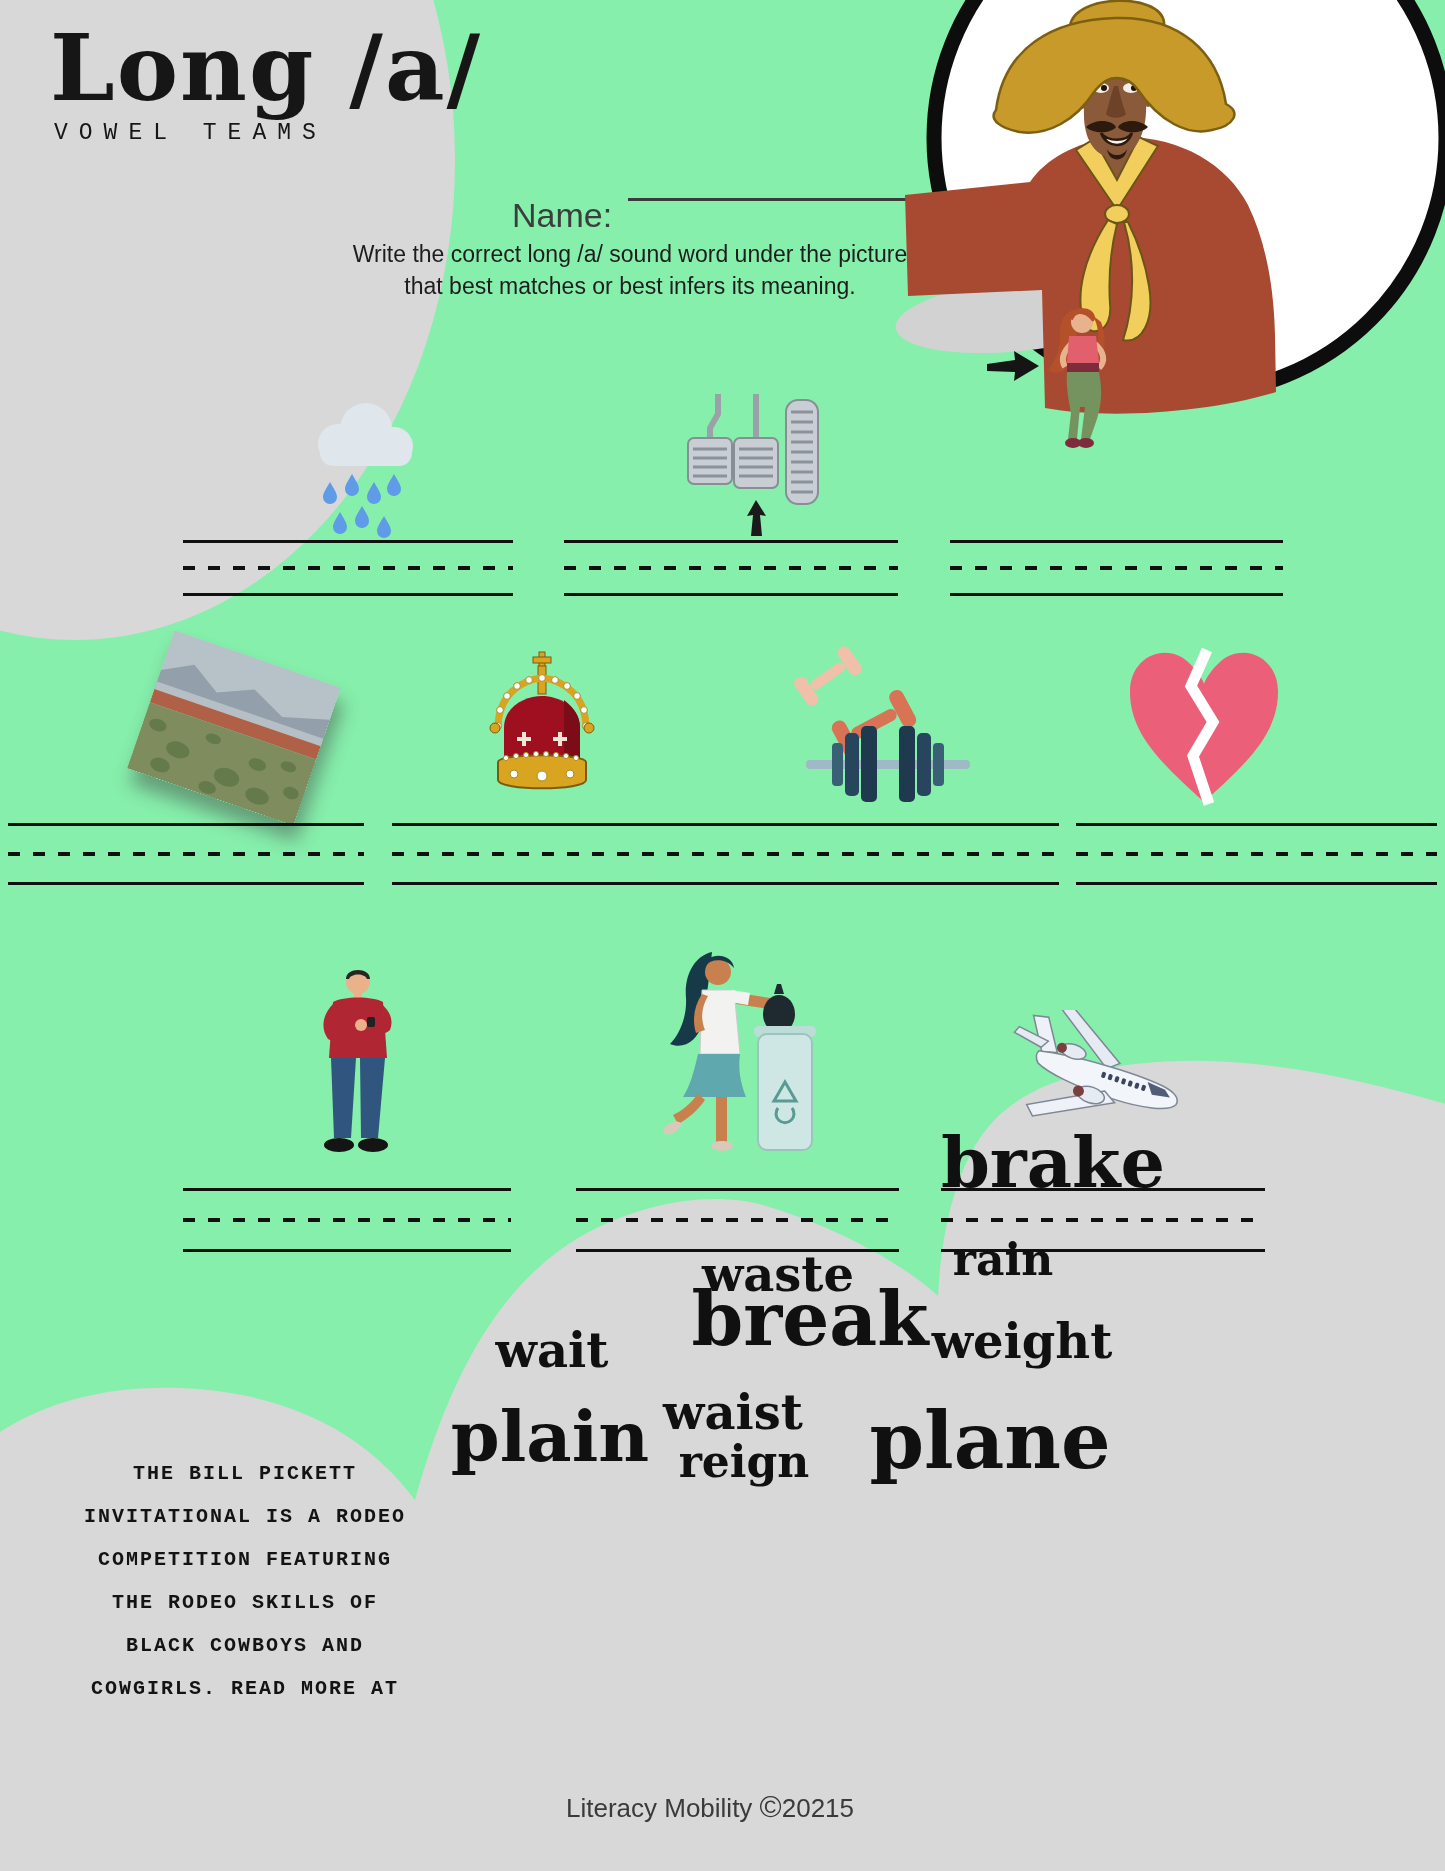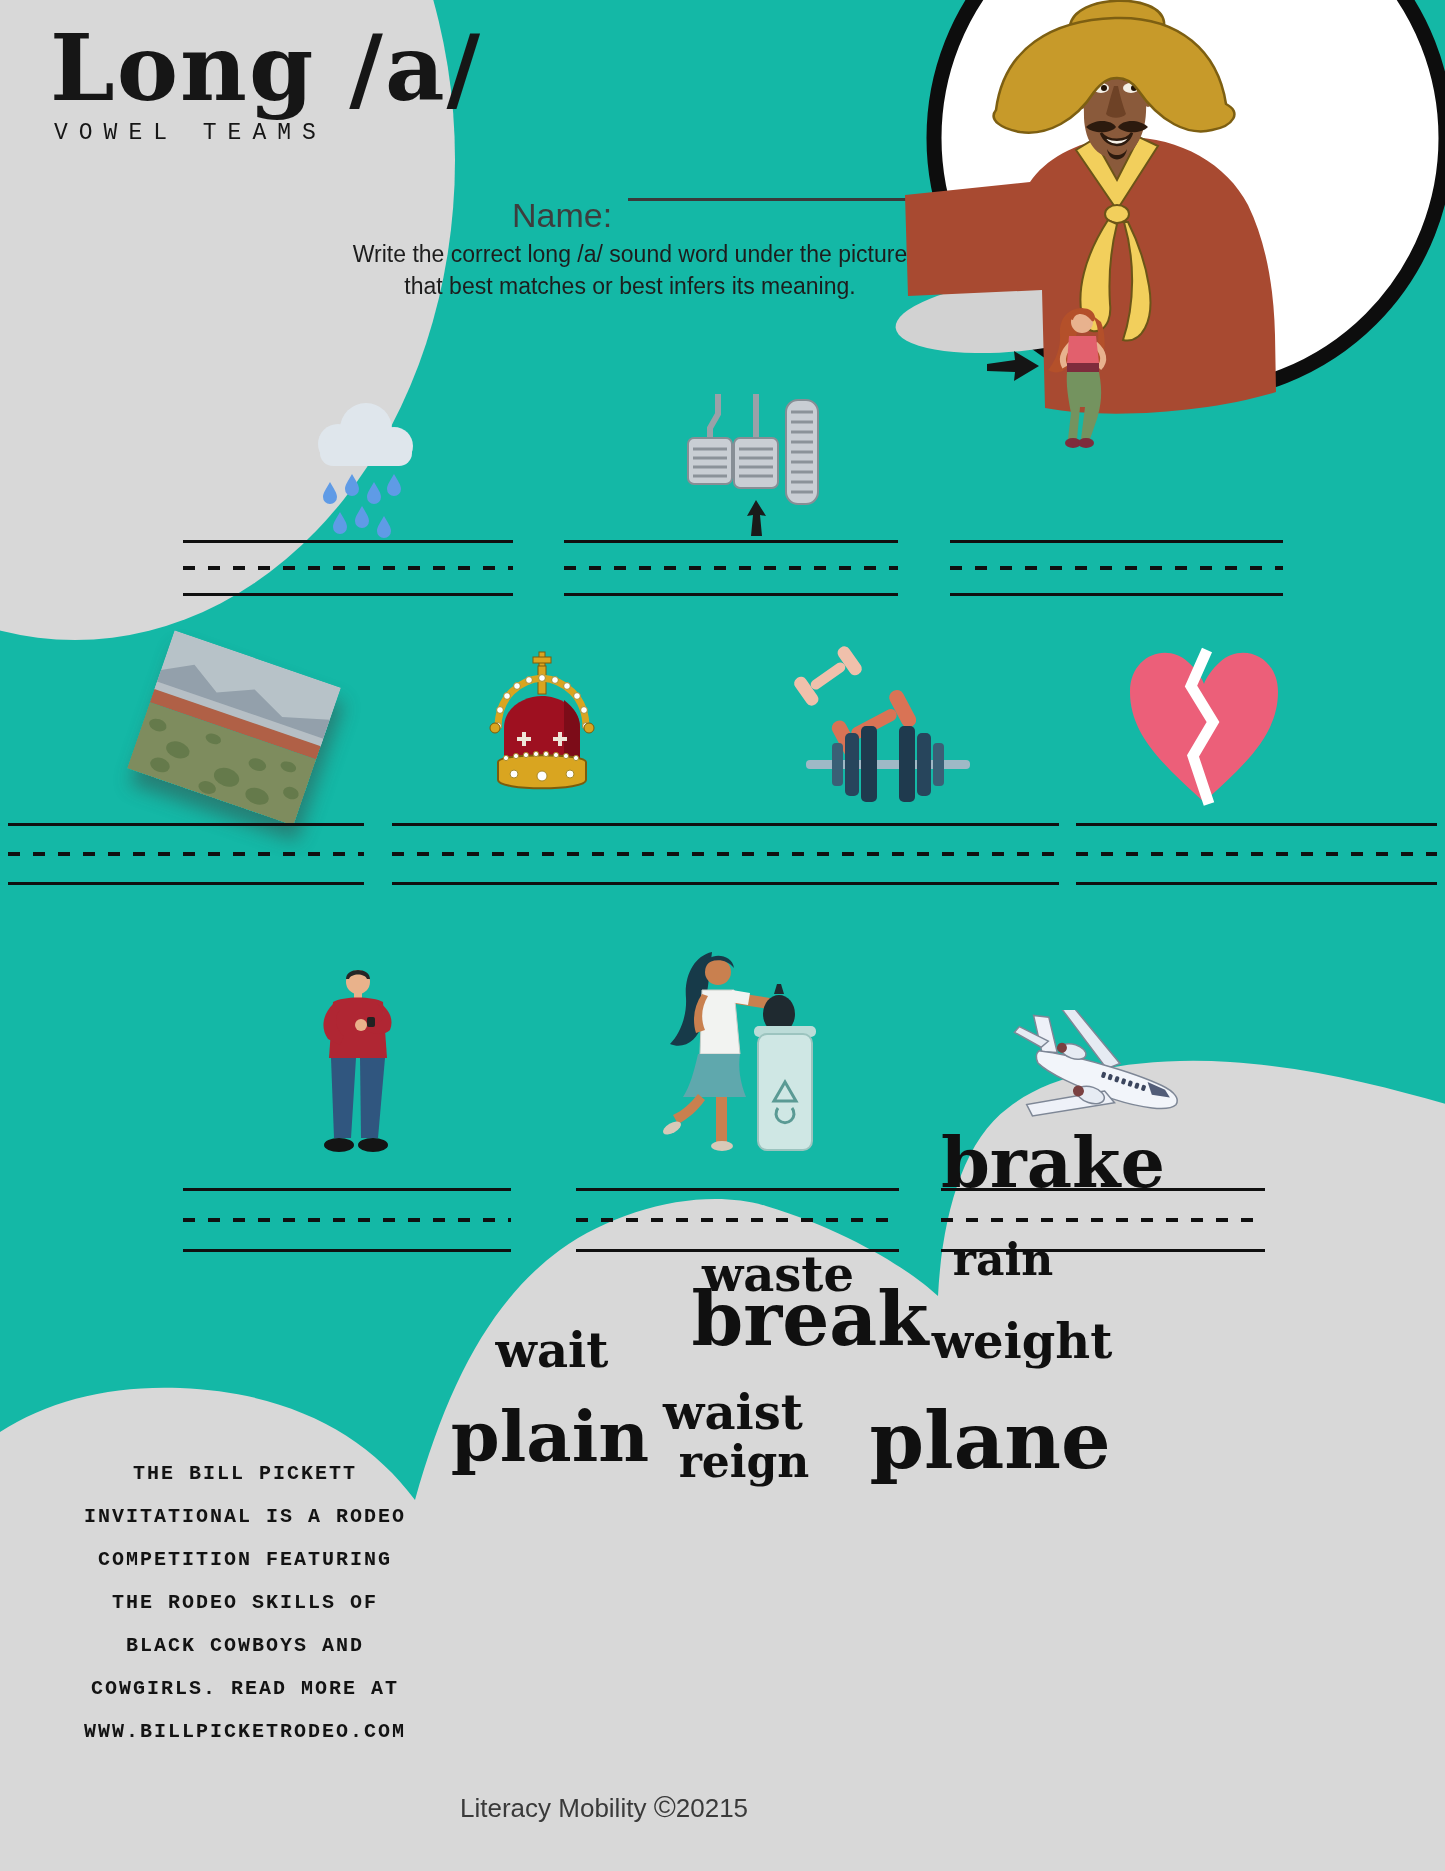--- a/index.html
+++ b/index.html
@@ -1,16 +1,16 @@
 <!DOCTYPE html>
 <html><head>
 <meta charset="utf-8">
 <style>
   html,body{margin:0;padding:0;background:#888;}
-  #page{position:relative;width:1445px;height:1871px;background:#14b8a6;overflow:hidden;
+  #page{position:relative;width:1445px;height:1871px;background:#86efac;overflow:hidden;
         font-family:"Liberation Sans", sans-serif;}
   .abs{position:absolute;}
   
   .title{left:50px;top:14px;font-family:"DejaVu Serif", serif;font-weight:700;
          font-size:92px;color:#161616;letter-spacing:2px;}
   .subtitle{left:54px;top:120px;font-family:"Liberation Mono", monospace;font-weight:400;
             font-size:23px;color:#161616;letter-spacing:11px;white-space:nowrap;}
   
   .name-label{left:512px;top:156px;font-size:34px;color:#3d3d3d;margin-top:40px;}
   .name-line{left:628px;top:198px;width:302px;height:3px;background:#3a3a3a;}
@@ -25,21 +25,21 @@
   .wb{font-family:"DejaVu Serif", serif;font-weight:700;color:#101010;
       transform:translate(-50%,-50%);white-space:nowrap;margin-top:16px;}
   .wb-lg{font-size:70px;}
   .wb-md{font-size:48px;}
   .wb-sm{font-size:44px;}
   
   .info{left:10px;top:1452px;width:470px;text-align:center;
         font-family:"Liberation Mono", monospace;font-weight:700;font-size:20px;
         letter-spacing:2px;line-height:2.15;color:#131313;}
   
-  .footer{left:460px;top:1790px;width:500px;font-size:26px;color:#3a3a3a;}
+  .footer{left:460px;top:1790px;width:500px;text-align:center;font-size:26px;color:#3a3a3a;}
   .photo{left:146px;top:655px;width:176px;height:146px;transform:rotate(19deg);
          box-shadow:8px 14px 18px rgba(60,60,60,.45);}
 </style>
 </head>
 <body>
 
 <div id="page">
 
   <svg class="abs" style="left:0;top:0;" width="1445" height="1871" viewBox="0 0 1445 1871">
     <ellipse cx="75" cy="160" rx="380" ry="480" fill="#d8d8d8"></ellipse>
@@ -378,21 +378,20 @@
   <div class="abs wb wb-sm" style="left:744px;top:1445px;">reign</div>
   <div class="abs wb wb-lg" style="left:990px;top:1424px;font-size:78px;">plane</div>
 
   <div class="abs info">
     <div>THE BILL PICKETT</div>
     <div>INVITATIONAL IS A RODEO</div>
     <div>COMPETITION FEATURING</div>
     <div>THE RODEO SKILLS OF</div>
     <div>BLACK COWBOYS AND</div>
     <div>COWGIRLS. READ MORE AT</div>
-    <div>WWW.BILLPICKETRODEO.COM</div>
   </div>
 
   <div class="abs footer">
     <span>Literacy Mobility</span>
     <span style="font-size:30px;">©</span><span>20215</span>
   </div>
 
 </div>
 
 </body></html>

